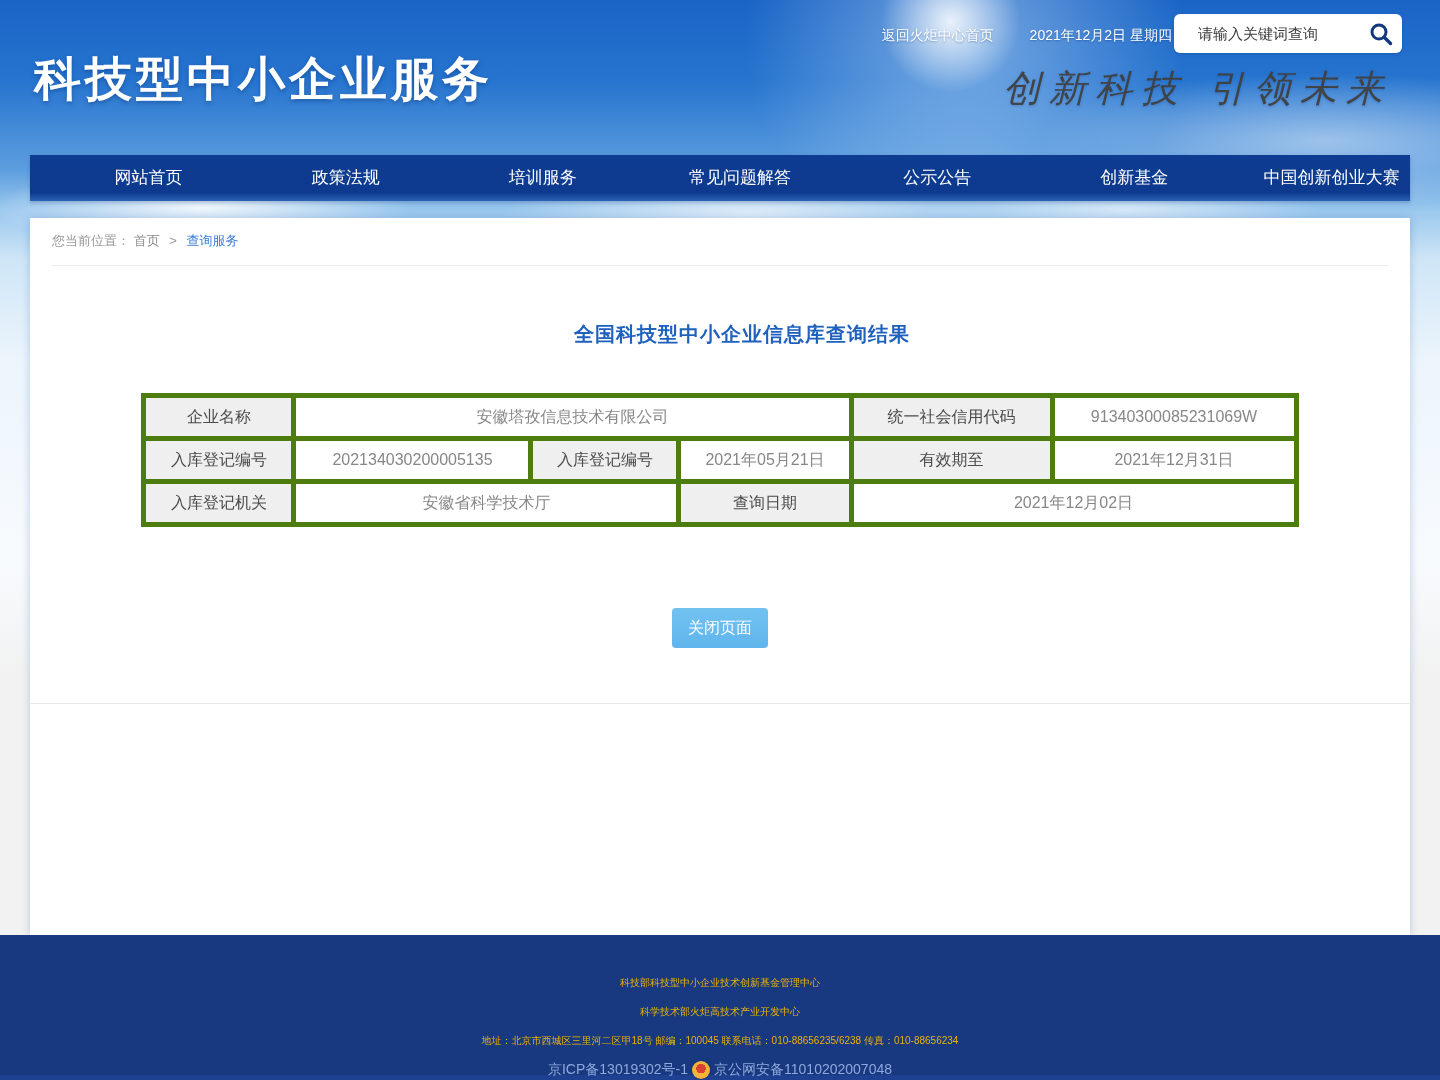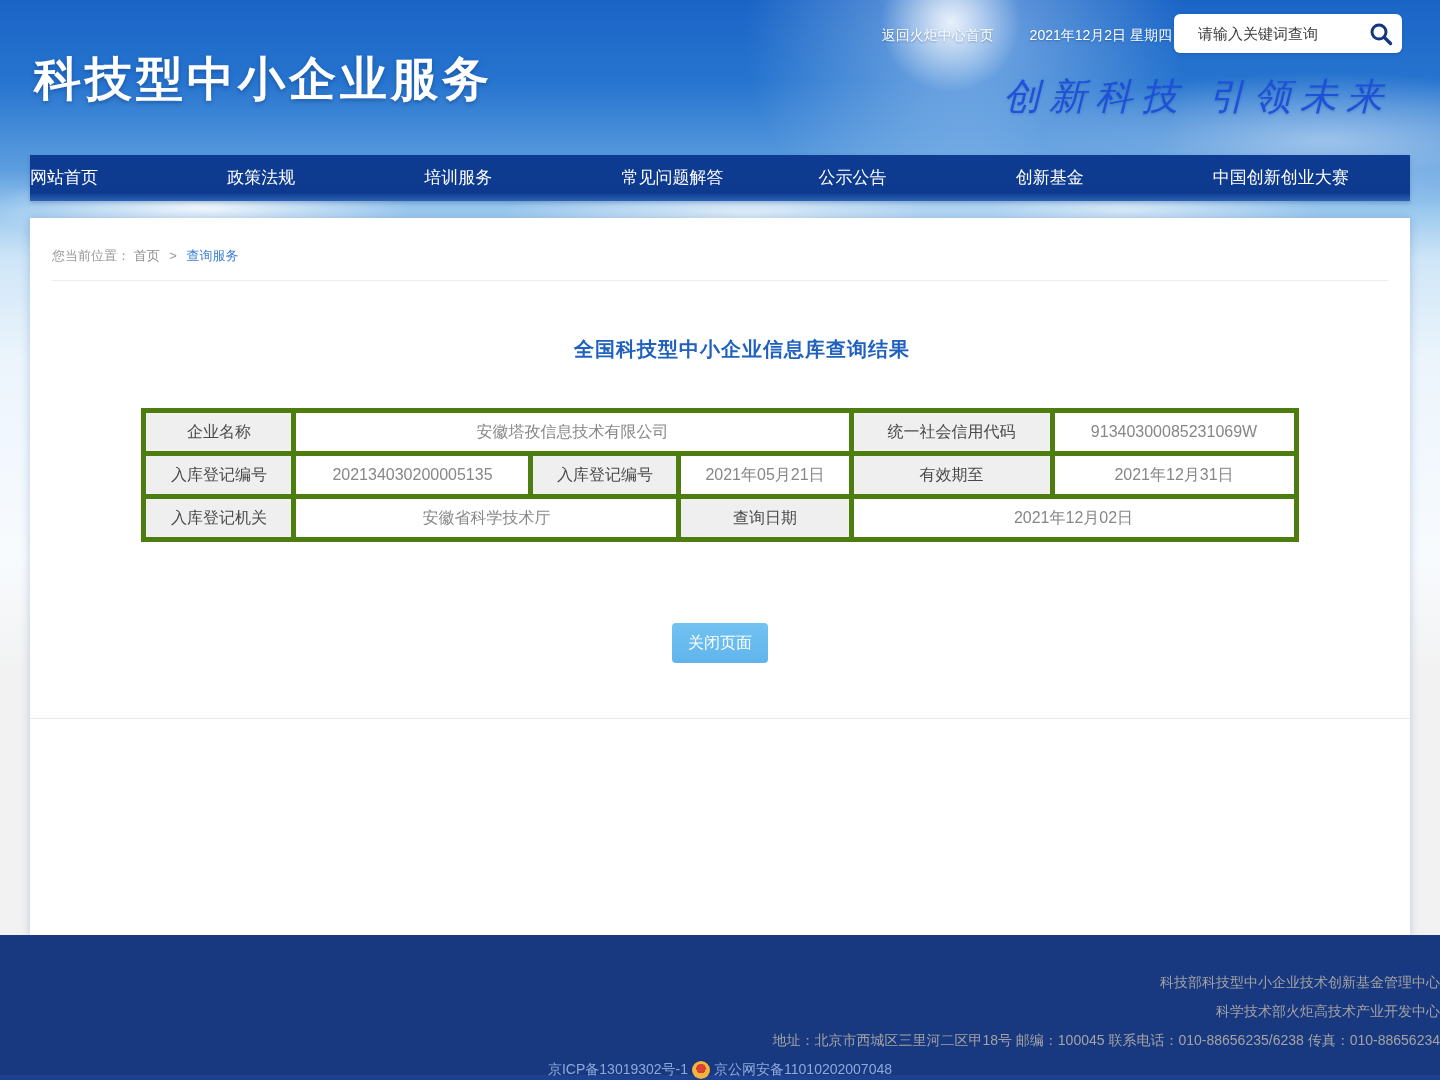--- a/index.html
+++ b/index.html
@@ -35,41 +35,41 @@
   .top-links .date { margin-left:32px; }
   .searchbox { position:absolute; top:14px; right:38px; width:228px; height:39px;
     background:#fff; border-radius:6px; box-shadow:0 1px 3px rgba(20,60,130,.3); }
   .searchbox input { position:absolute; left:11px; top:0; width:100%; height:100%;
     border:none; outline:none; background:transparent; border-radius:6px;
     padding:0 42px 0 13px; font-size:15px; color:#333;
     font-family:"Liberation Sans","DejaVu Sans",sans-serif; }
   .searchbox input::placeholder { color:#3a3a3a; opacity:1; }
   .search-btn { position:absolute; right:8px; top:7px; width:26px; height:26px; cursor:pointer; }
   .slogan {
-    position:absolute; top:72px; right:48px;
+    position:absolute; top:64px; right:48px;
     font-family:"DejaVu Serif","Liberation Serif",serif; font-style:italic;
-    font-size:37px; color:#1d4ed8; letter-spacing:9px; opacity:.95;
+    font-size:37px; color:#404040; letter-spacing:9px; opacity:.95;
     text-shadow:0 1px 3px rgba(30,80,150,.35);
   }
 
   
   .nav {
     position:absolute; top:155px; left:30px; width:1380px; height:46px;
     background:linear-gradient(to bottom, #0e3c92 0%, #0d3a8e 82%, #2a62b5 100%);
     display:flex; box-shadow:0 2px 4px rgba(20,50,110,.25);
   }
-  .nav-item { flex:1; line-height:46px; color:#fff; font-size:17px;
-    cursor:pointer; white-space:nowrap; }
+  .nav-item { flex:1; text-align:center; line-height:46px; color:#fff; font-size:17px;
+    cursor:pointer; white-space:nowrap;margin-left:40px; }
 
   
   .card {
     position:absolute; top:218px; left:30px; width:1380px; height:717px;
     background:#fff; box-shadow:0 0 9px rgba(40,90,170,.28);
   }
-  .breadcrumb { padding:29px 22px 15px 22px; font-size:13px; color:#999; }
+  .breadcrumb { padding:14px 22px 15px 22px; font-size:13px; color:#999; }
   .breadcrumb .sep { margin:0 6px; color:#999; }
   .breadcrumb .home { color:#8c8c8c; cursor:pointer; }
   .breadcrumb .current { color:#3f80d6; cursor:pointer; }
   .bc-divider { margin:0 22px; border-bottom:1px solid #ececec; }
 
   .content { margin:0 0; min-height:383px; border-bottom:1px solid #e9e9e9; padding-bottom:1px; }
   .page-title { margin-top:55px; text-align:center; font-size:20px; font-weight:bold;
     color:#2061be; letter-spacing:1px;padding-left:44px; }
 
   table.result { margin:45px auto 0 auto; border-collapse:collapse; table-layout:fixed;
@@ -83,21 +83,21 @@
   .close-btn {
     display:inline-block; width:96px; height:40px; line-height:40px; text-align:center;
     background:linear-gradient(to bottom,#72c2f1,#5fb5ec); color:#fff; font-size:16px;
     border:none; border-radius:4px; cursor:pointer;
     font-family:"Liberation Sans","DejaVu Sans",sans-serif;
   }
 
   
   .footer { position:absolute; left:0; bottom:0; width:1440px; height:145px;
     background:#18387f; border-bottom:5px solid #1d4190; padding-top:33px; }
-  .footer .line { text-align:right; font-size:14px; color:#a3a3a3; line-height:29px;
+  .footer .line { text-align:center; font-size:10px; color:#eab308; line-height:29px;
     white-space:nowrap; }
   .footer .line-bottom { display:flex; align-items:center; justify-content:center;
     font-size:14px; color:#8ea9dd; line-height:29px; }
   .icp-link { color:#8ea9dd; cursor:pointer; }
   .badge {
     display:inline-block; width:18px; height:18px; border-radius:50%; margin:0 4px;
     background:radial-gradient(circle at 50% 42%, #d84334 0 34%, #f3b43e 35% 72%, #cf8a1e 73% 100%);
     box-shadow:0 0 1px rgba(0,0,0,.4);
   }
 </style>

